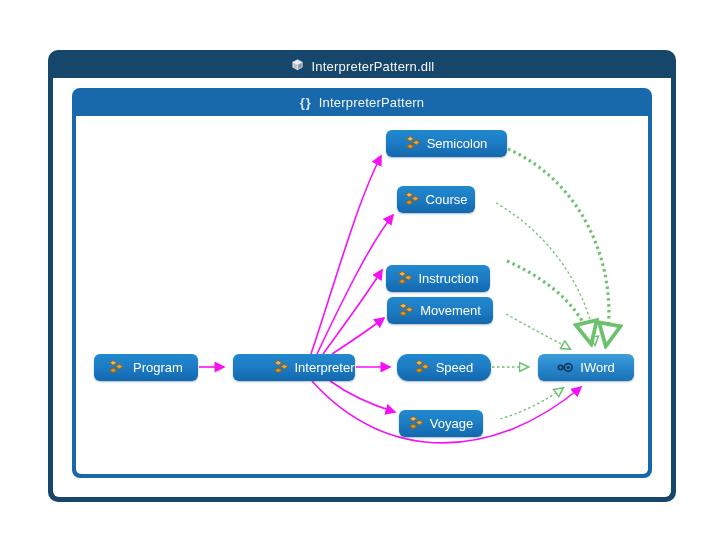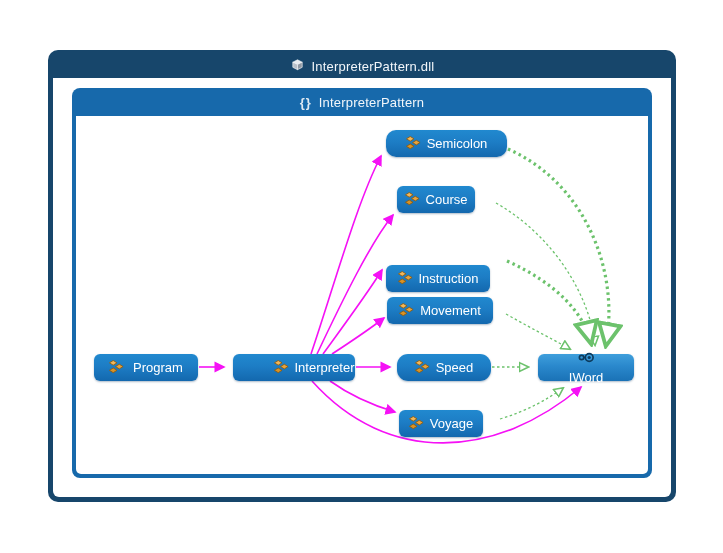--- a/index.html
+++ b/index.html
@@ -44,21 +44,20 @@
   #nodes .node{
     position:absolute;height:27px;z-index:3;box-sizing:border-box;
     display:flex;align-items:center;justify-content:center;gap:6px;
     background:linear-gradient(180deg,var(--node-top,#2189cf) 0%,#1d7dc5 45%,var(--node-bottom,#1368ae) 100%);
     border-radius:6px;color:#ffffff;font-size:13px;
     box-shadow:0 1px 2px rgba(20,60,100,.35);
     cursor:default;white-space:nowrap;
   }
   #nodes .node.interface{
     background:linear-gradient(180deg,#3f9fdc 0%,#2a88cc 45%,#1a72b6 100%);
-    flex-direction:column;
   }
   .node .icon{display:flex;align-items:center;}
 </style>
 </head>
 <body>
 
 <div>
 
   <div class="outer-group">
     <div class="outer-header">
@@ -127,21 +126,21 @@
           <svg width="15" height="15" viewBox="0 0 16 16">
             <g stroke="#8a5a10" stroke-width="0.9" stroke-linejoin="round">
               <polygon points="4.5,0.5 8.5,3 4.5,5.5 0.5,3" fill="#f2b75a"></polygon>
               <polygon points="4.5,8.5 8.5,11 4.5,13.5 0.5,11" fill="#d89226"></polygon>
               <polygon points="11,4.5 15,7 11,9.5 7,7" fill="#e8a33d"></polygon>
             </g>
           </svg>
         </span>
         <span>Interpreter</span>
       </div>
-      <div class="node" style="left: 386px; top: 130px; width: 121px; border-radius: 10px;">
+      <div class="node" style="left: 386px; top: 130px; width: 121px;">
         <span class="icon">
           <svg width="15" height="15" viewBox="0 0 16 16">
             <g stroke="#8a5a10" stroke-width="0.9" stroke-linejoin="round">
               <polygon points="4.5,0.5 8.5,3 4.5,5.5 0.5,3" fill="#f2b75a"></polygon>
               <polygon points="4.5,8.5 8.5,11 4.5,13.5 0.5,11" fill="#d89226"></polygon>
               <polygon points="11,4.5 15,7 11,9.5 7,7" fill="#e8a33d"></polygon>
             </g>
           </svg>
         </span>
         <span>Semicolon</span>

